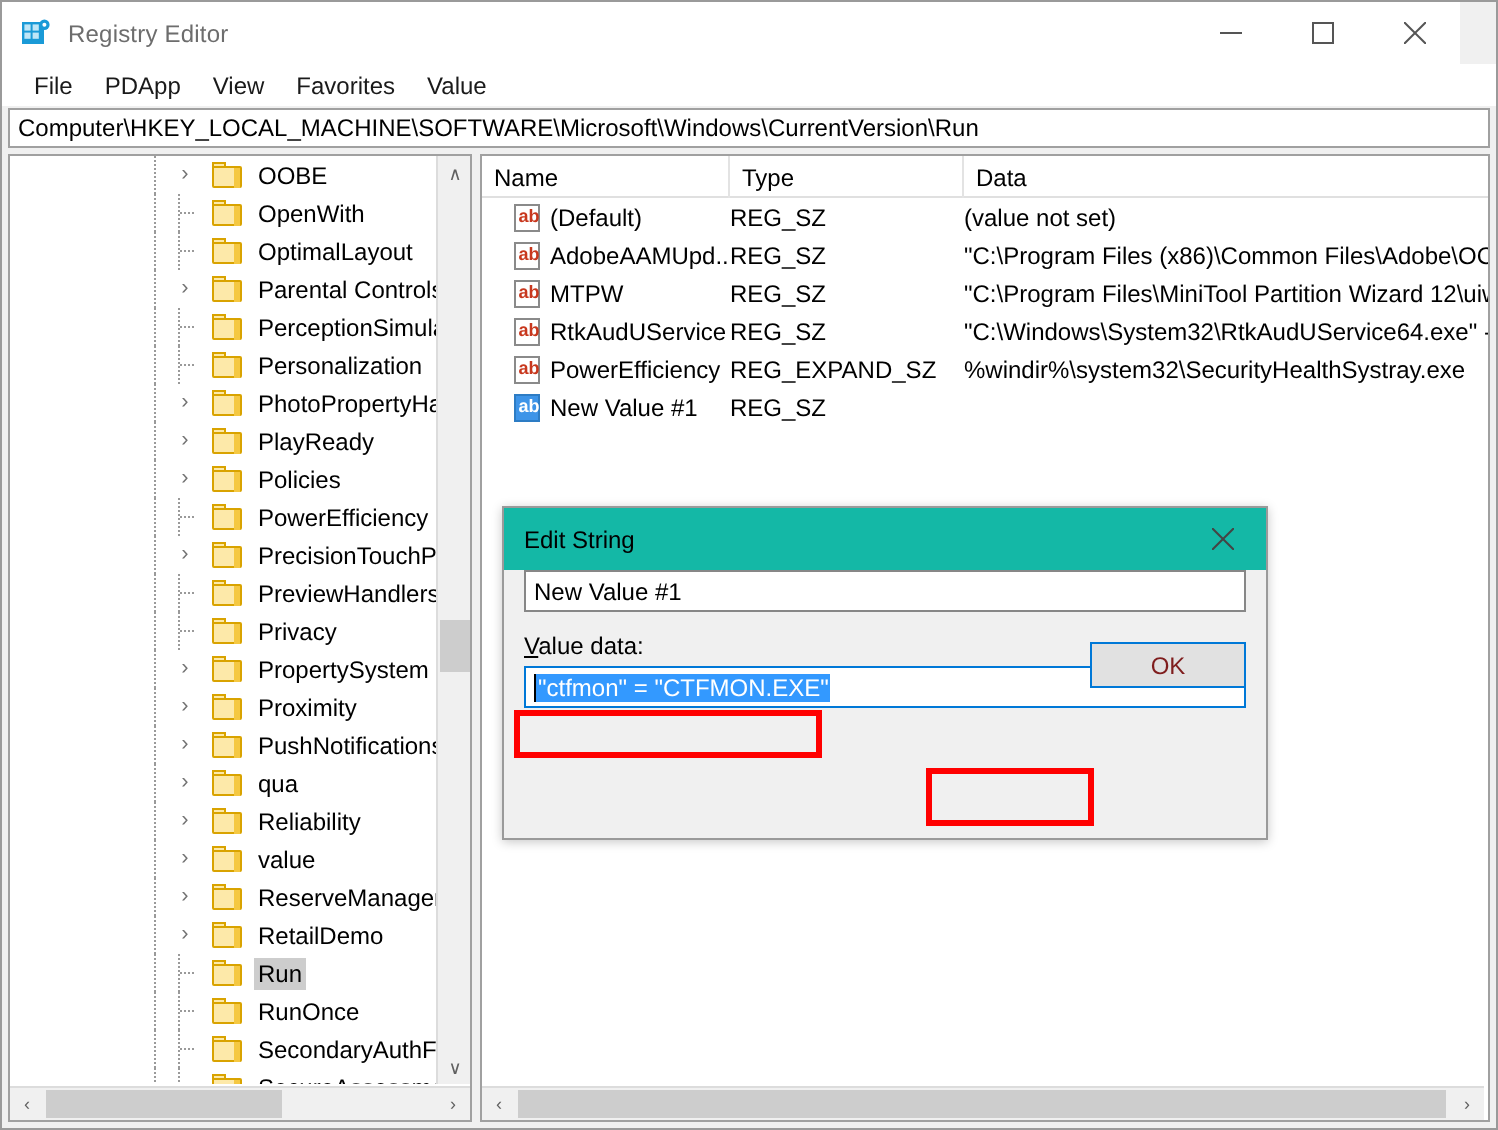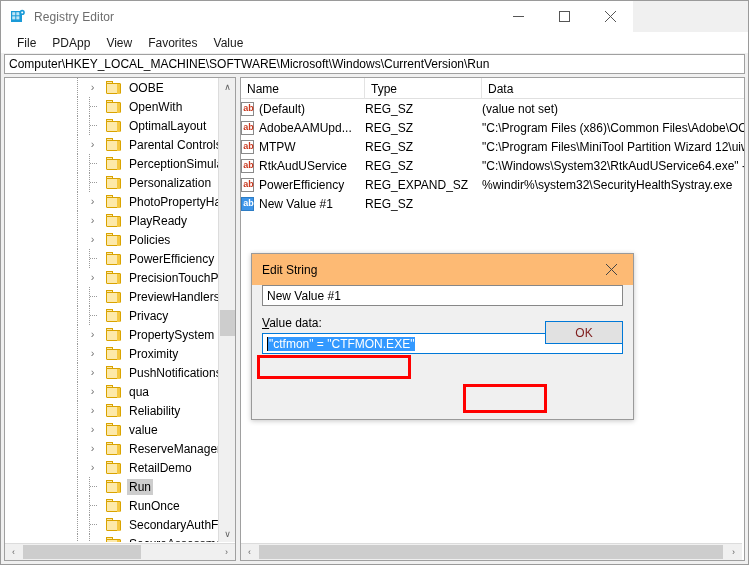--- a/index.html
+++ b/index.html
@@ -14,21 +14,21 @@
     position: relative;
     width: 749px; height: 565px;
     background: #f0f0f0;
     border: 1px solid #9a9a9a;
     overflow: hidden;
   }
 
   
   .titlebar {
     position: absolute; left: 0; top: 0;
-    width: 632px; height: 31px;
+    width: 729px; height: 31px;
     background: #ffffff;
     display: flex; align-items: center;
   }
   .title-icon {
     width: 16px; height: 16px;
     margin-left: 9px; margin-right: 8px;
     position: relative; flex: none;
   }
   .title-text {
     font-size: 12px; color: #6d6d6d;
@@ -221,21 +221,21 @@
   .list-row {
     height: 19px; display: flex; align-items: center;
     white-space: nowrap;
   }
   .cell {
     font-size: 12px; color: #000;
     overflow: hidden; white-space: nowrap;
     display: flex; align-items: center;
     height: 19px;
   }
-  .cell.n { width: 124px; padding-left: 0; }
+  .cell.n { width: 124px; padding-left: 16px; }
   .cell.t { width: 117px; }
   .cell.d { flex: 1; }
   .abicon {
     position: relative;
     width: 13px; height: 14px; flex: none;
     margin-right: 5px;
     background: #ffffff;
     border: 1px solid #8a8a8a;
   }
   .abicon::after {
@@ -254,21 +254,21 @@
   .dialog {
     position: absolute; left: 250px; top: 252px;
     width: 383px; height: 167px;
     background: #f0f0f0;
     border: 1px solid #9a9a9a;
     box-shadow: 0 1px 5px rgba(0,0,0,.22);
   }
   .dlg-title {
     position: relative;
     height: 31px;
-    background: #fdba74;
+    background: #14b8a6;
     display: flex; align-items: center;
     padding-left: 10px;
   }
   .dlg-title-text { font-size: 12px; color: #000; }
   .dlg-close {
     position: absolute; right: 0; top: 0;
     width: 44px; height: 31px;
     display: flex; align-items: center; justify-content: center;
     color: #444;
   }

